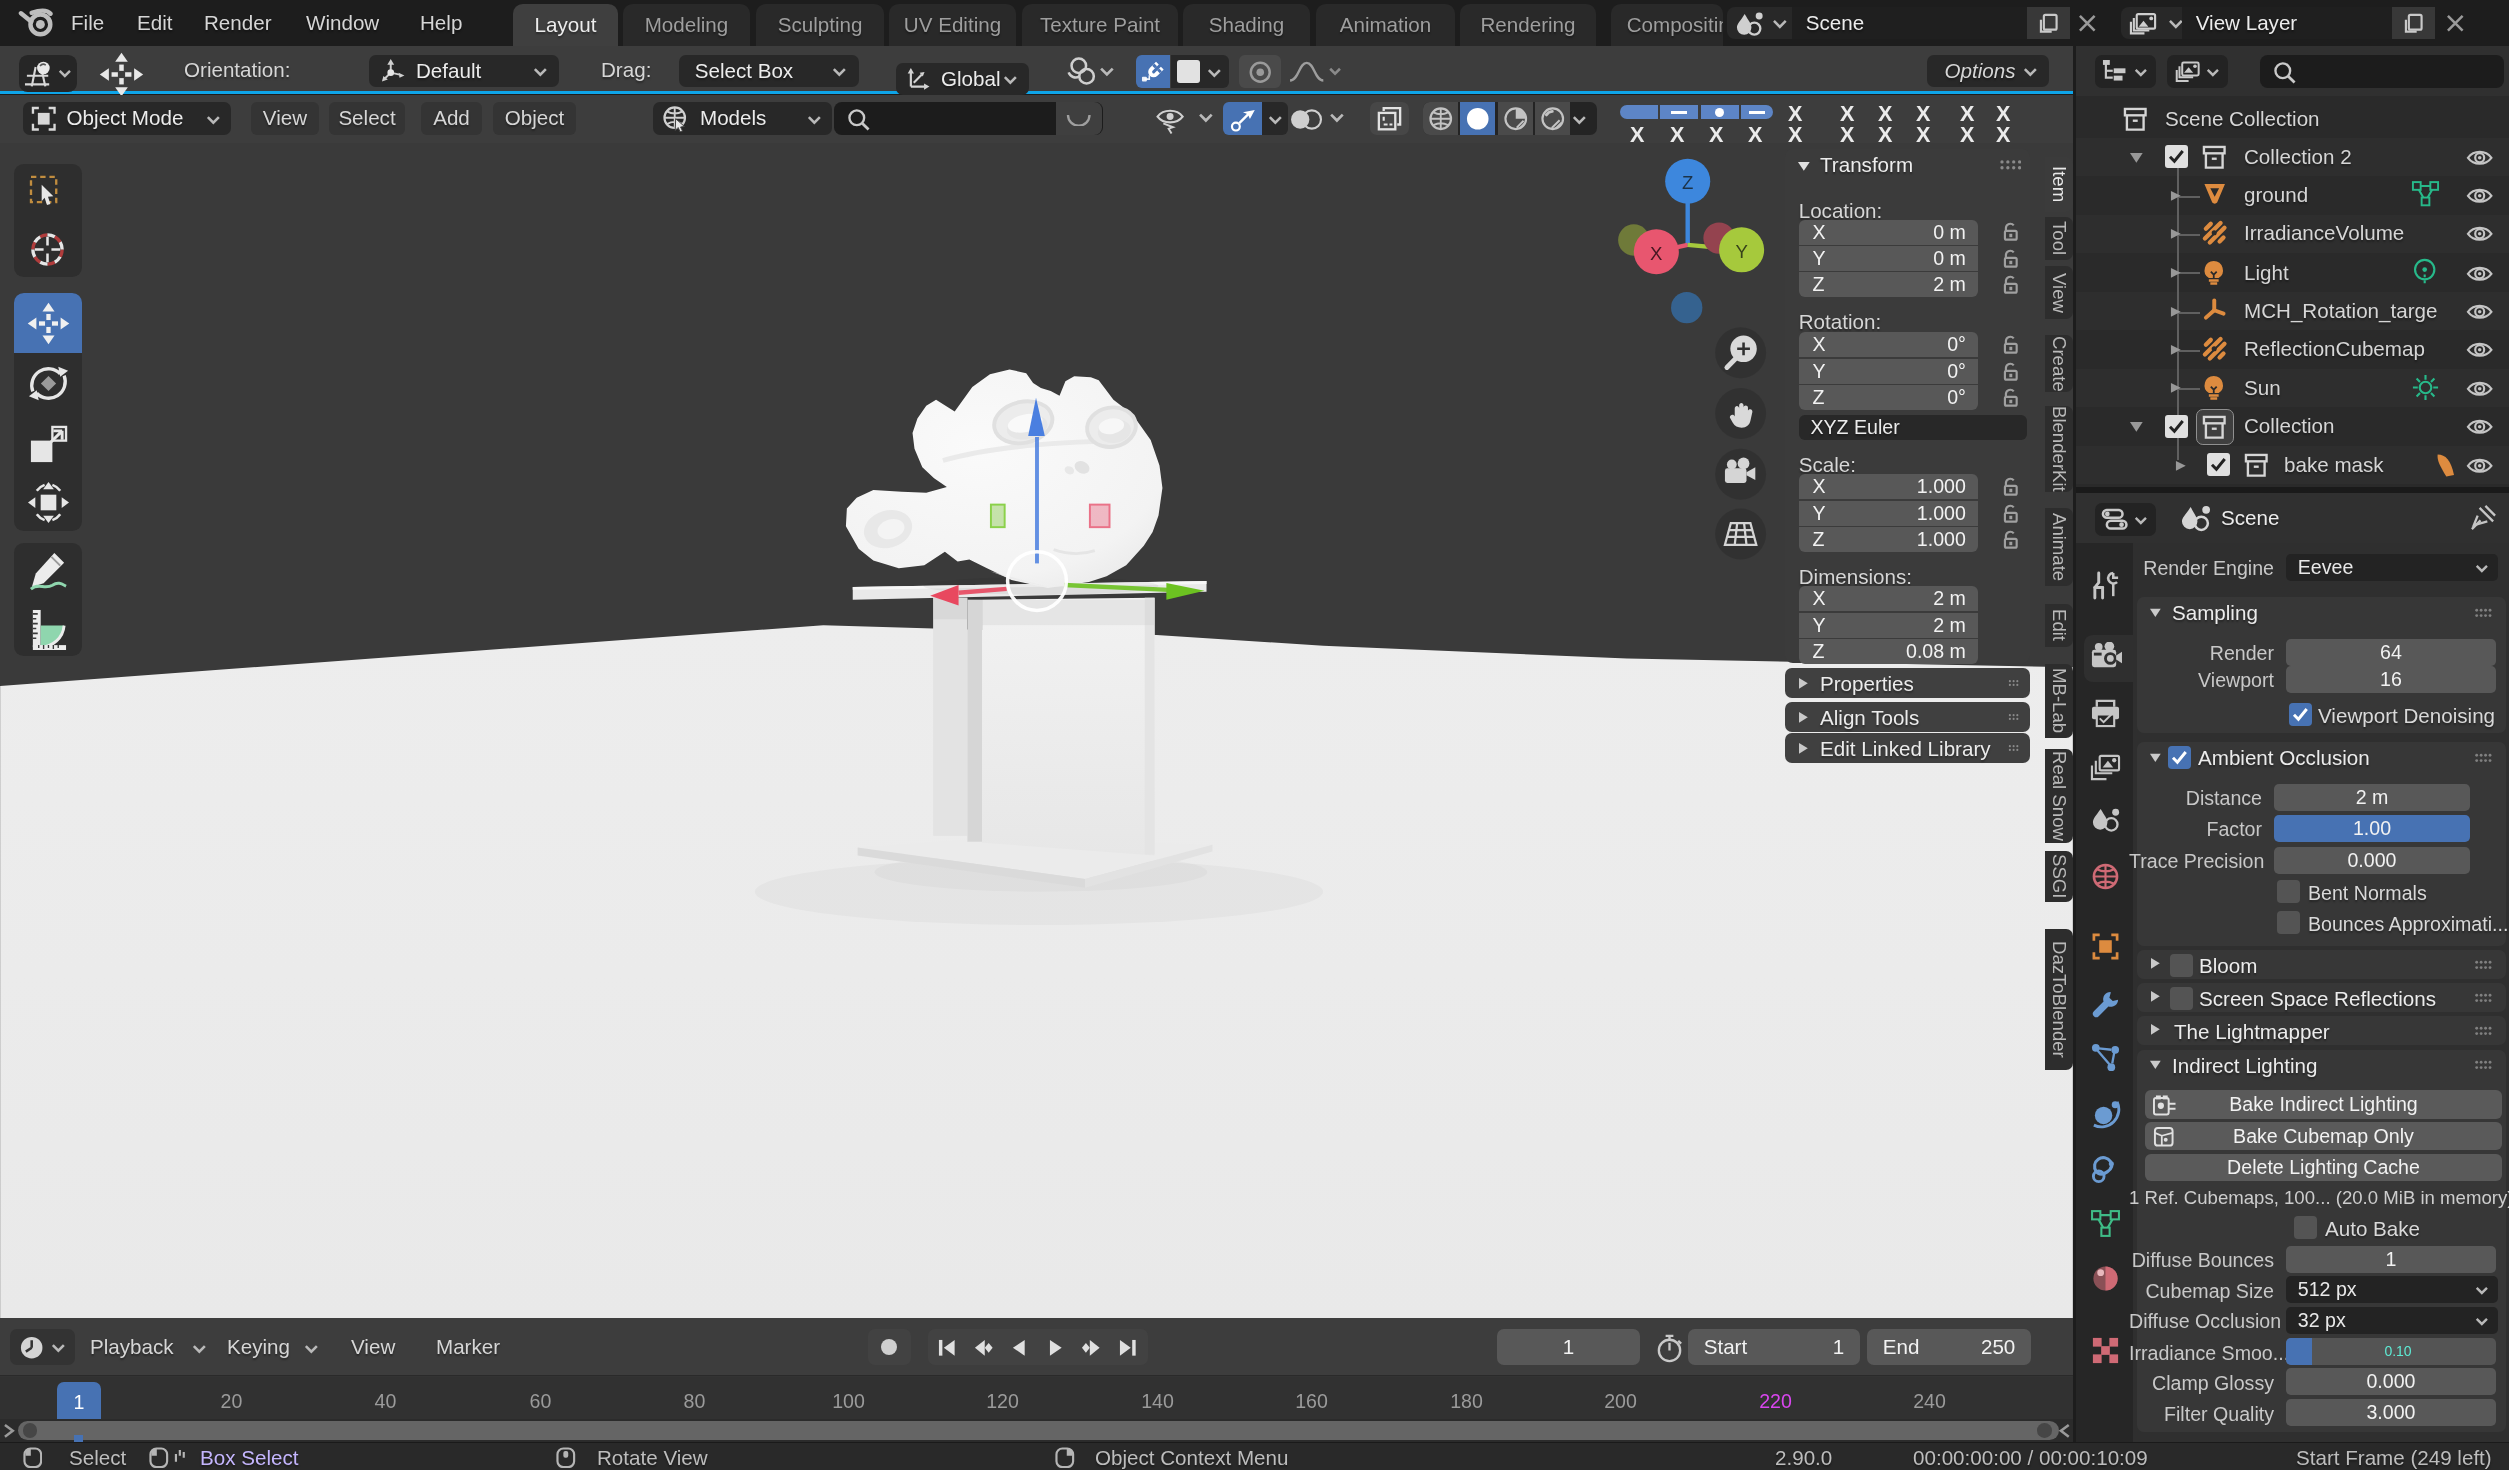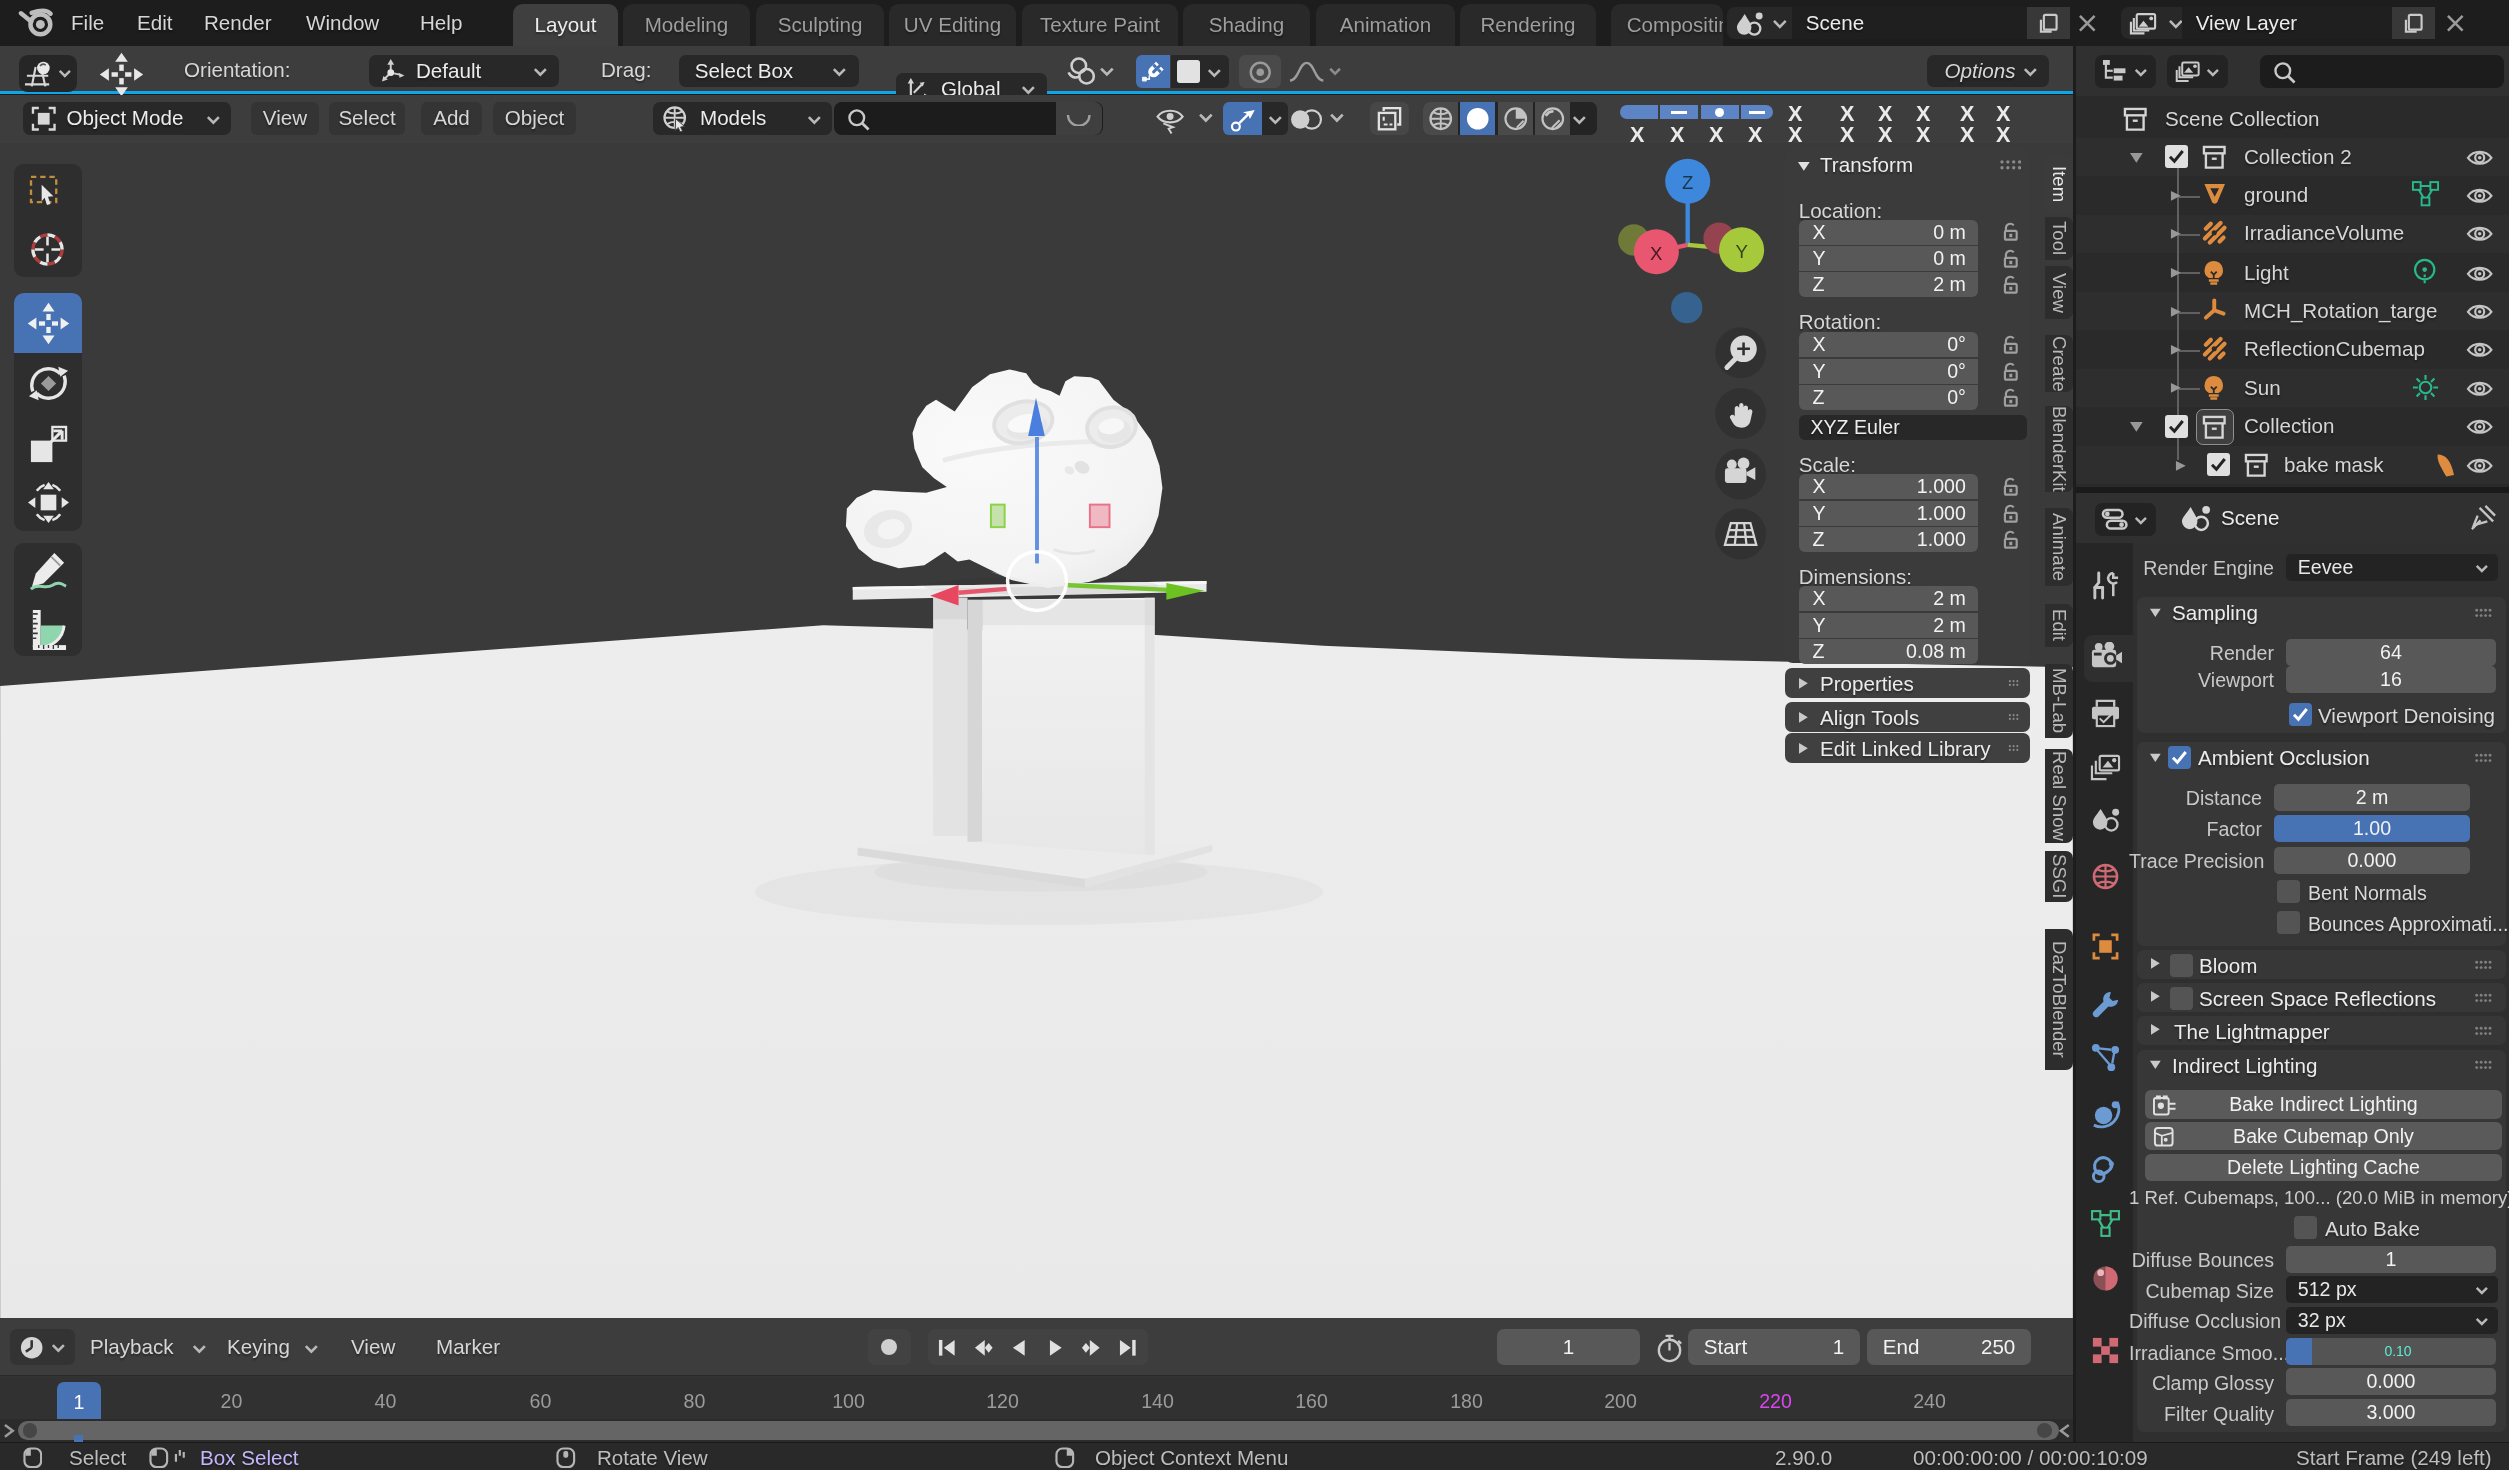--- a/index.html
+++ b/index.html
@@ -141,21 +141,21 @@
     </div>
     <div class="abs t" style="left:601px;top:13.7px;">Drag:</div>
 
     <div class="abs drop" style="left:679px;top:8.8px;width:180px;height:32px;">
       <span class="t tw" style="margin-left:15.7px;">Select Box</span>
       <svg style="position:absolute;right:12.7px;top:10.8px" width="14.7" height="11.8" viewBox="0 0 16 12">
           <path d="M2 3 L8 9 L14 3" stroke="#b9b9b9" stroke-width="2.8" fill="none"></path>
         </svg>
     </div>
 
-    <div class="abs drop" style="left:896px;top:27px;width:151px;height:32px;">
+    <div class="abs drop" style="left:896px;top:17px;width:133px;height:32px;">
       <svg style="margin-left:7.8px" width="27.4" height="26.5" viewBox="0 0 28 27">
         <g stroke="#d4d4d4" stroke-width="2.2" fill="none">
             <path d="M7 21 L7 7 M7 21 L21 21"></path>
             <path d="M10 17 L18 9"></path>
           </g>
         <g fill="#d4d4d4">
             <path d="M7 2 l3.2 5.5 h-6.4 z"></path>
             <path d="M26 21 l-5.5 -3.2 v6.4 z"></path>
             <path d="M21 6 l-5 0.8 l3.2 4 z"></path>
           </g>

